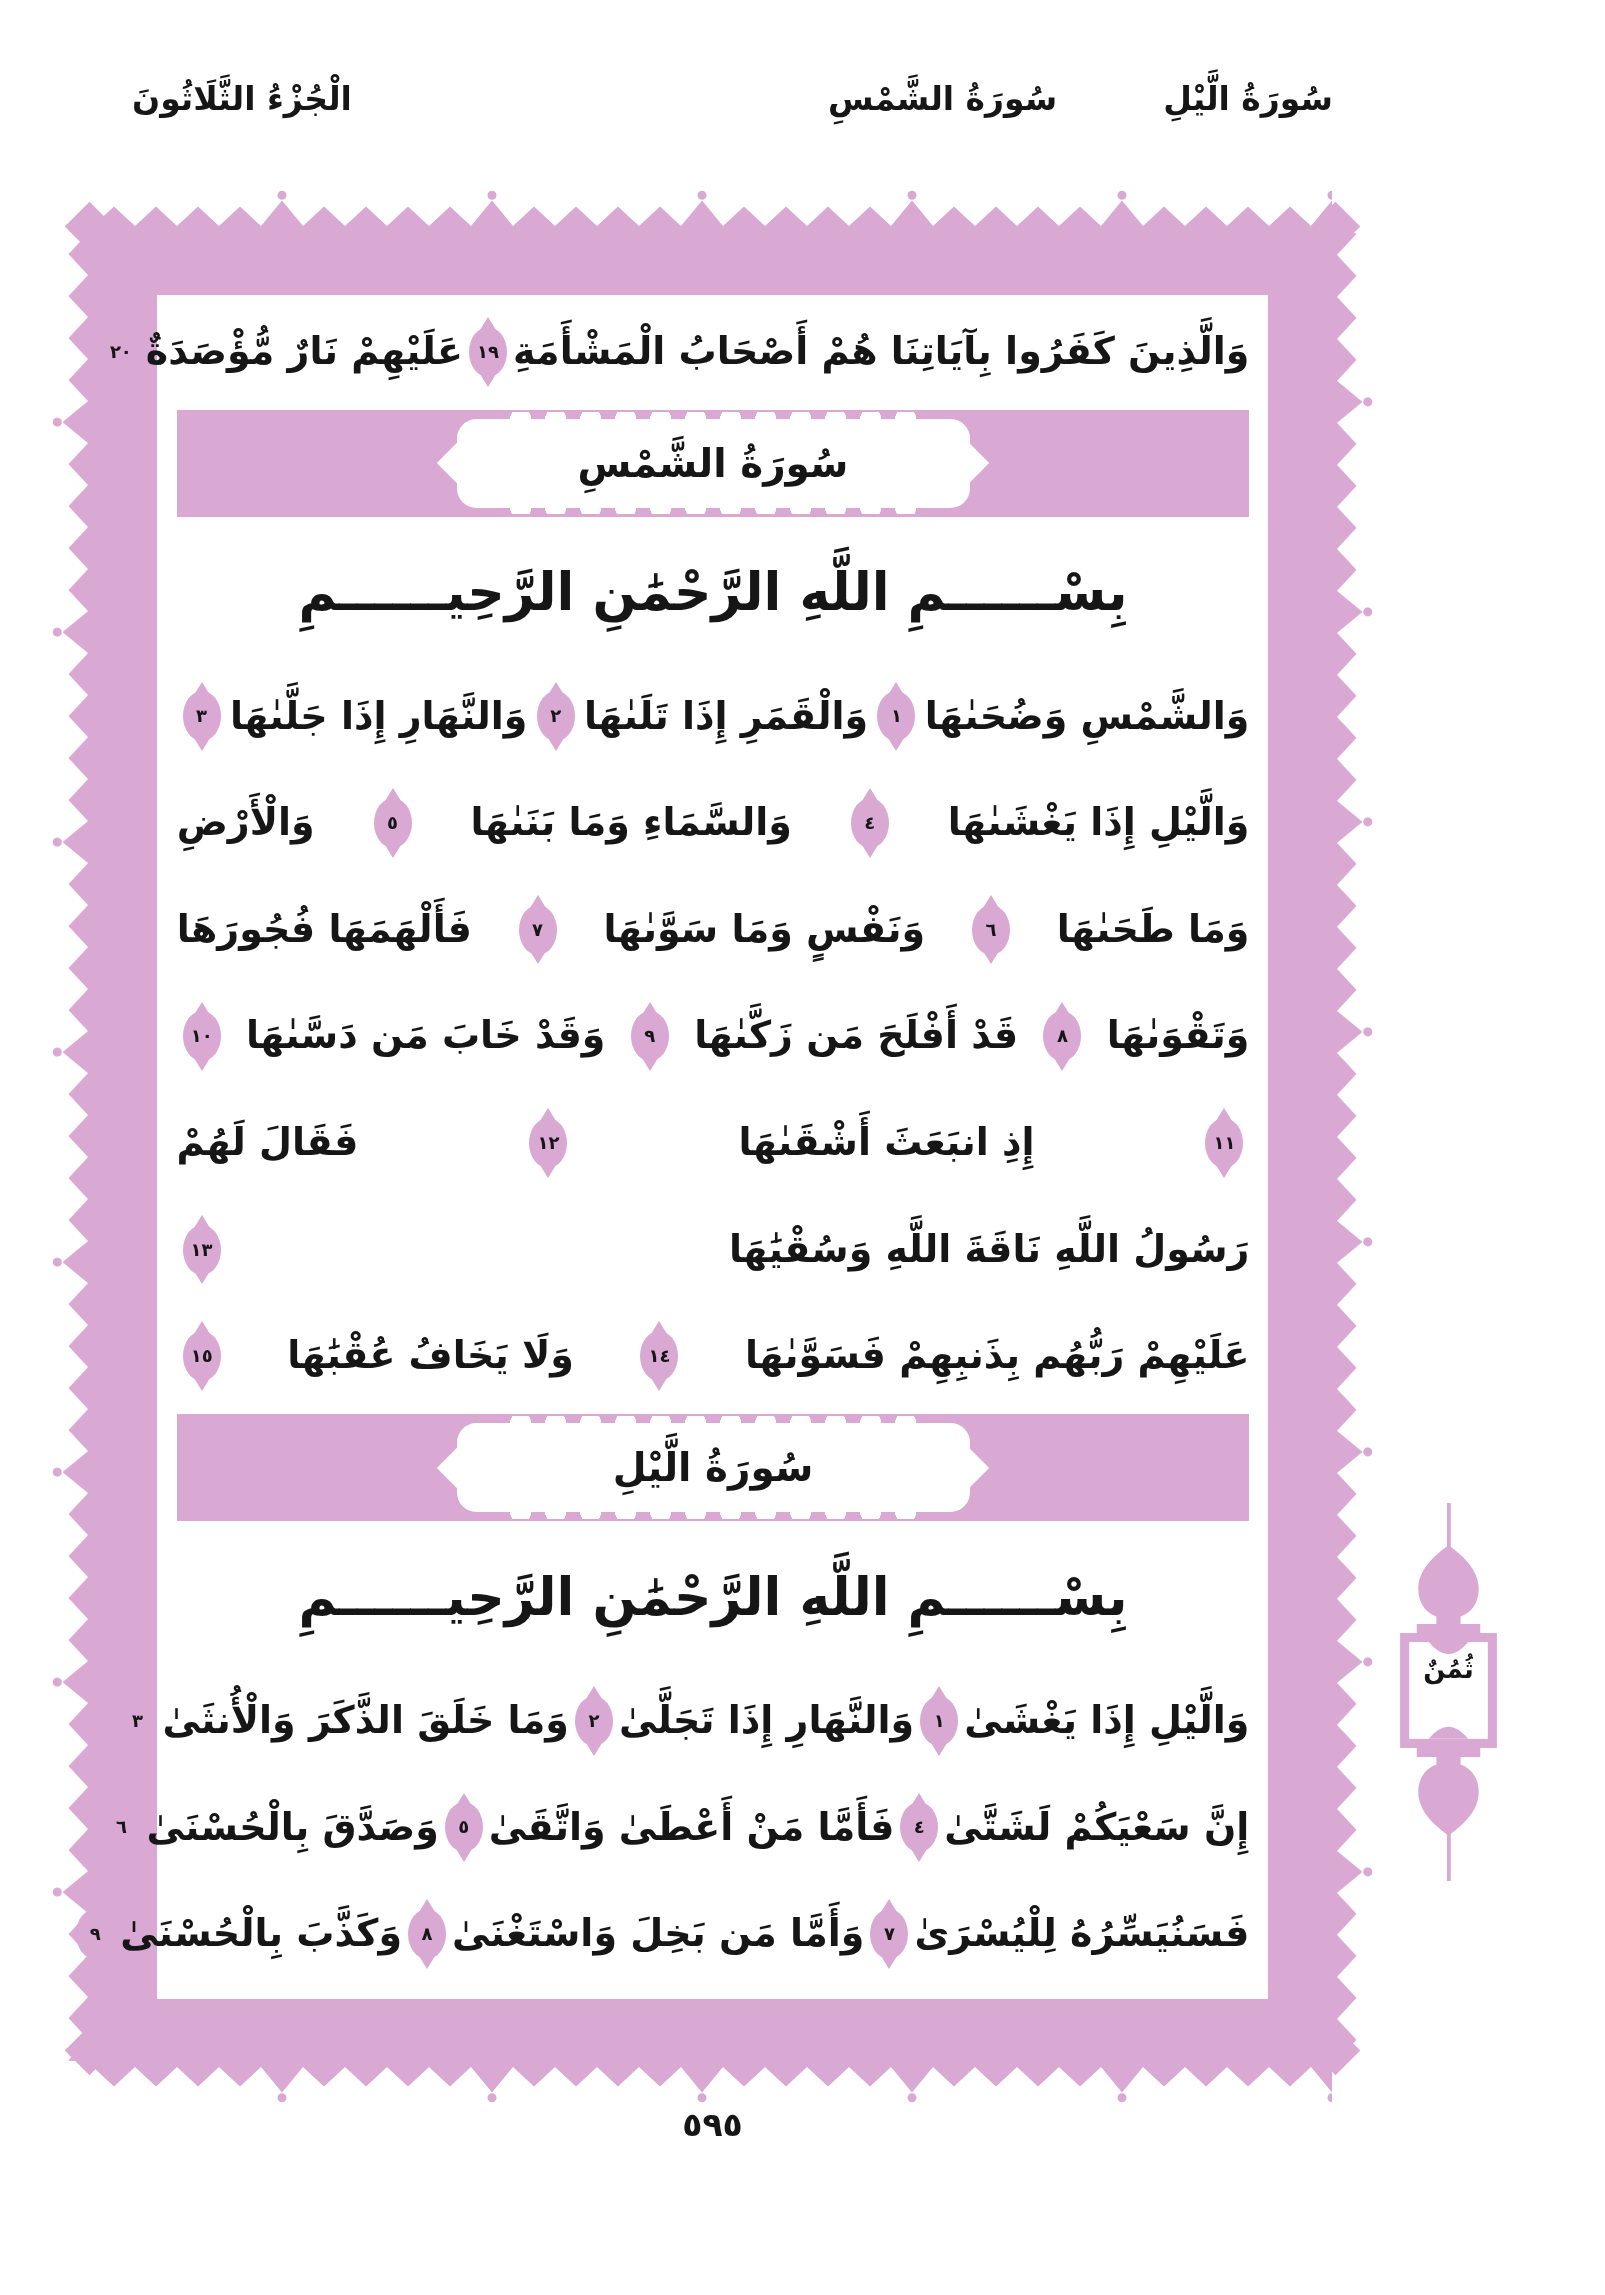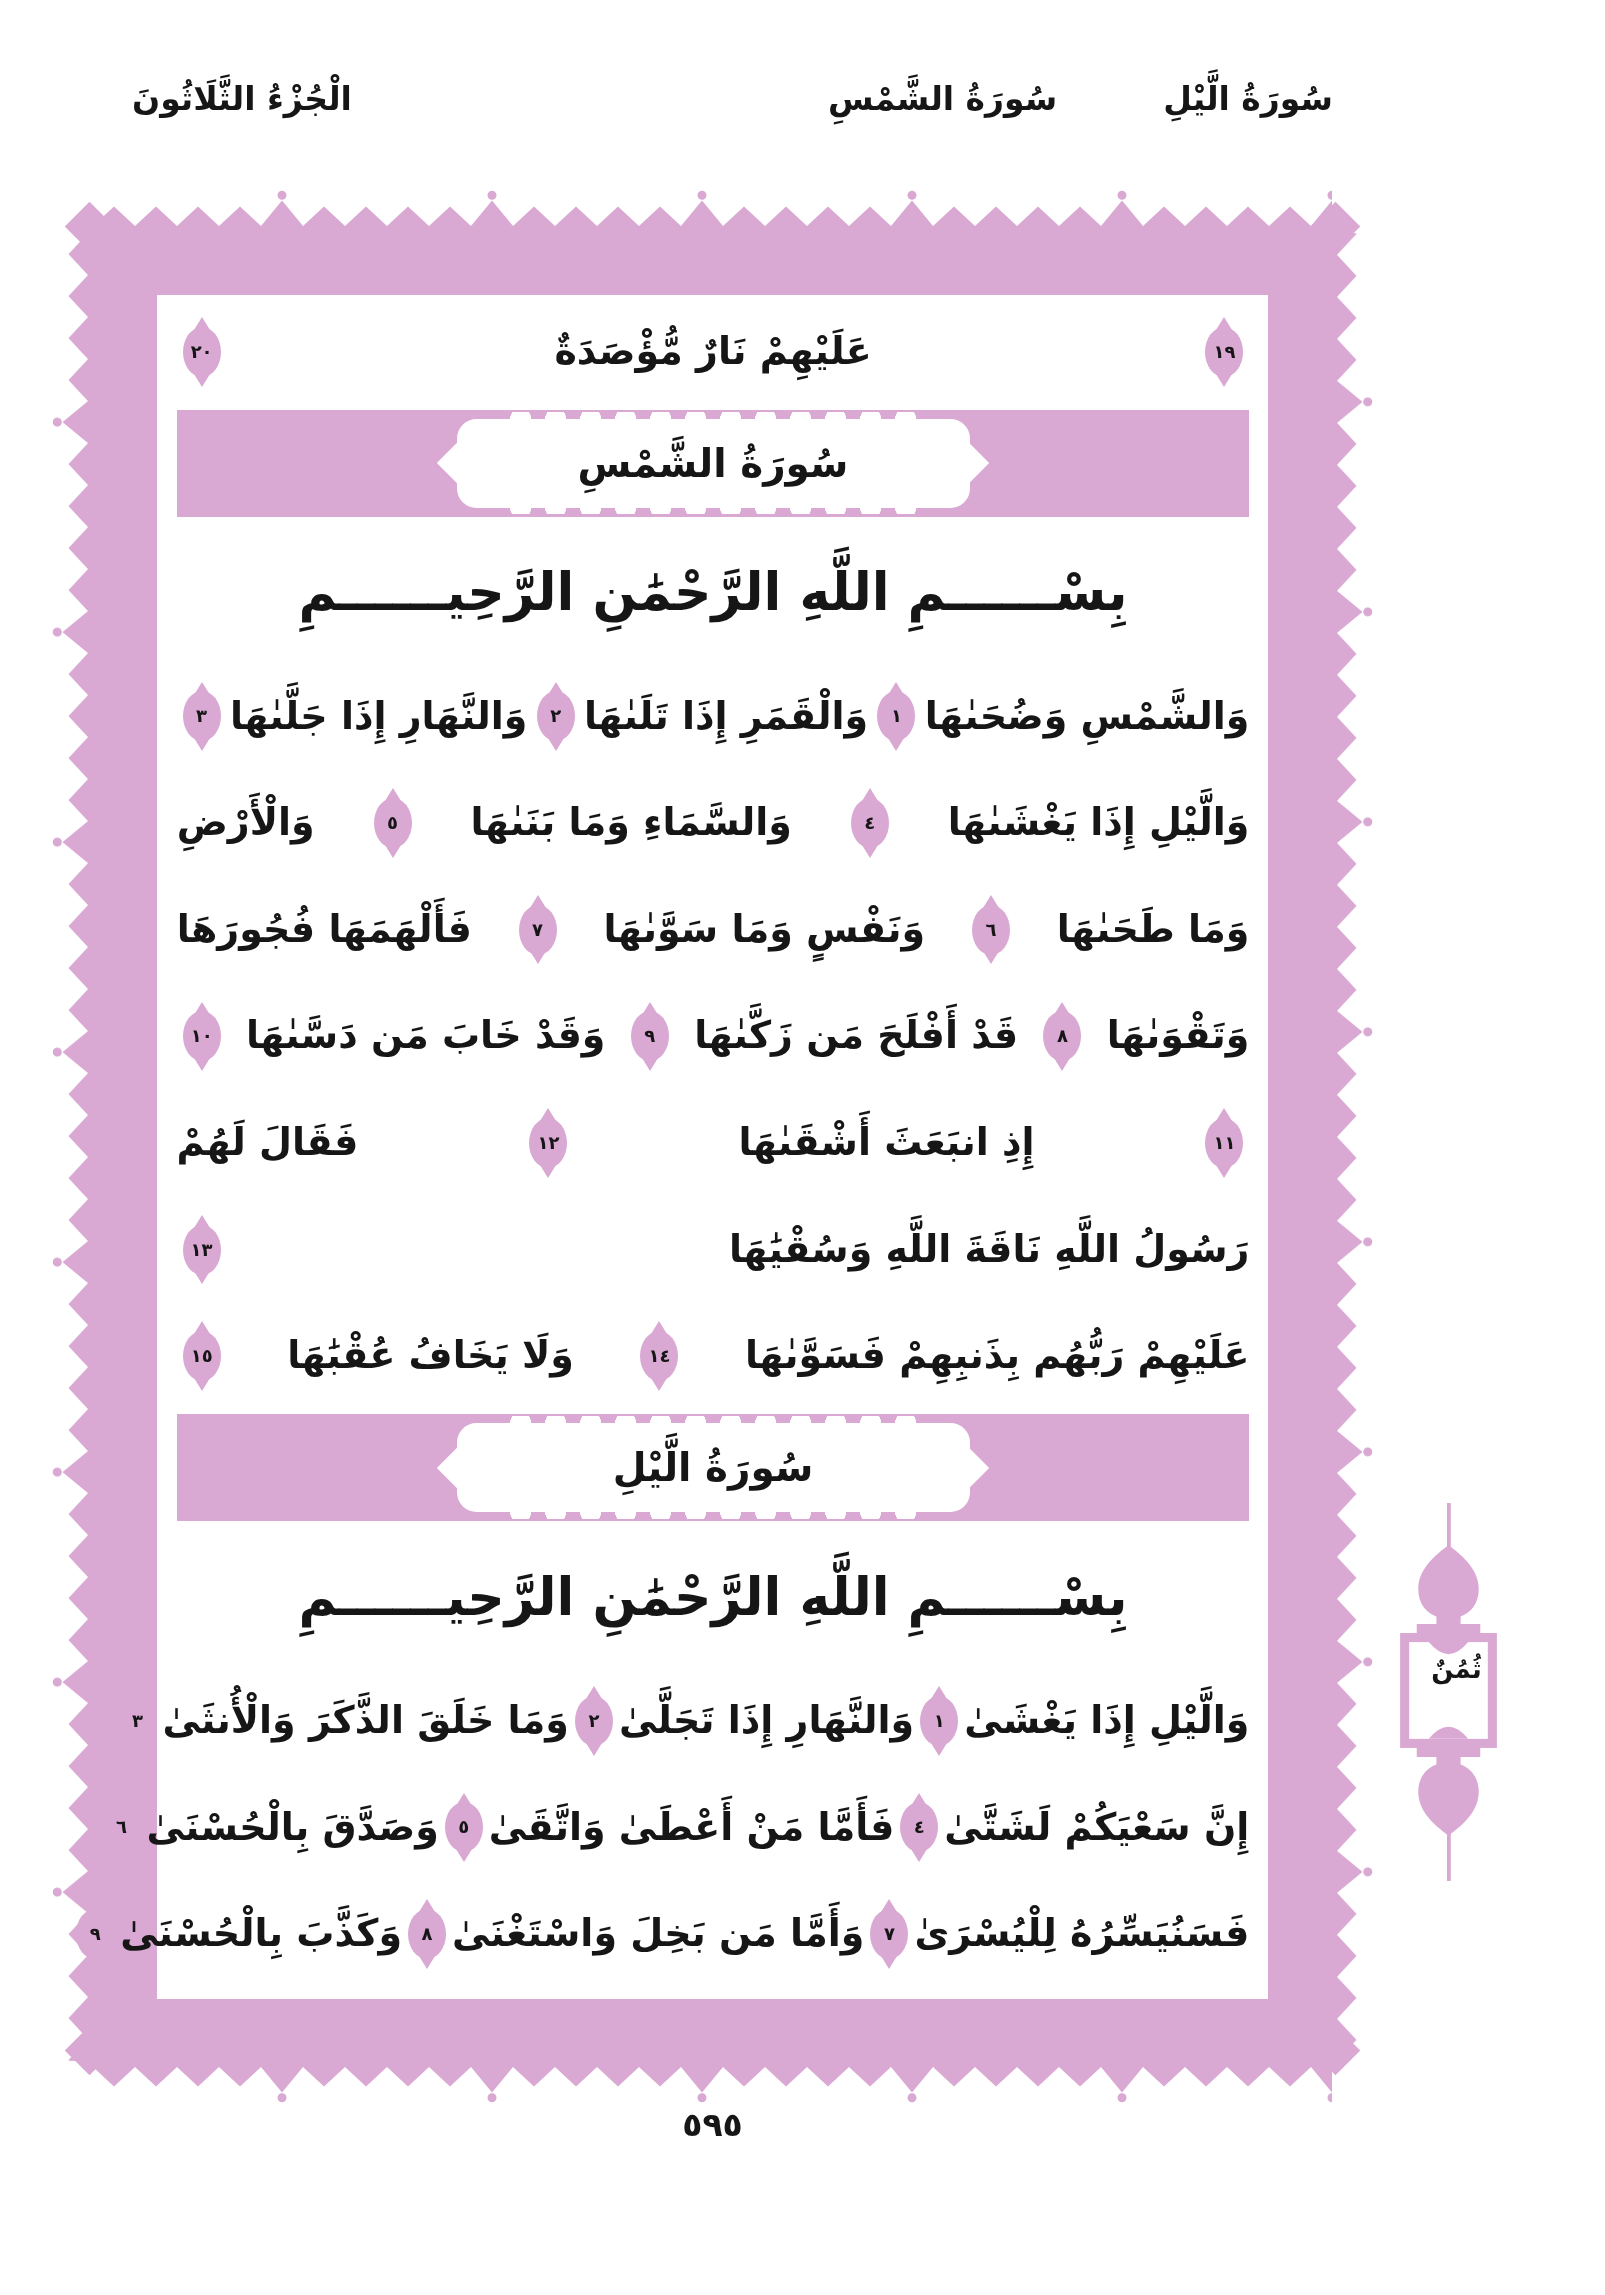--- a/index.html
+++ b/index.html
@@ -63,21 +63,21 @@
     background-size:35px 13.6px;}
   .cartouche .scallop-t{top:-6.8px;}
   .cartouche .scallop-b{bottom:-6.8px;}
   .surah-title{font-size:39px;font-weight:bold;direction:rtl;white-space:nowrap;z-index:2;}
 
   .bismillah{flex:0 0 142px;display:flex;align-items:center;justify-content:center;
     font-size:52px;font-weight:bold;direction:rtl;text-align:center;}
 
   
   .thumn{position:absolute;left:1388px;top:1503px;width:121px;height:378px;}
-  .thumn-label{position:absolute;left:8px;top:151px;width:100%;text-align:center;
+  .thumn-label{position:absolute;left:0;top:151px;width:100%;text-align:center;
     font-size:26px;font-weight:bold;direction:rtl;}
 
   
   .page-number{position:absolute;left:89px;top:2105px;width:1247px;text-align:center;
     font-size:33px;font-weight:bold;letter-spacing:3px;}
 </style>
 </head>
 <body>
 
 <div class="stage">
@@ -112,20 +112,21 @@
   <svg id="zz-right" class="zz" width="1840" height="39" viewBox="0 0 2437 52">
       <rect width="2437" height="52" fill="url(#zzpat)"></rect>
     </svg>
   <div class="corner" id="corner-tl"></div>
   <div class="corner" id="corner-tr"></div>
   <div class="corner" id="corner-bl"></div>
   <div class="corner" id="corner-br"></div>
 
   <div class="lines">
       <div class="ayah-line">
+        <span class="seg">وَالَّذِينَ كَفَرُوا بِآيَاتِنَا هُمْ أَصْحَابُ الْمَشْأَمَةِ</span>
         <span class="rosette">
           <span class="num">١٩</span>
         </span>
         <span class="seg">عَلَيْهِمْ نَارٌ مُّؤْصَدَةٌ</span>
         <span class="rosette">
           <span class="num">٢٠</span>
         </span>
       </div>
       <div class="banner">
         <div class="cartouche">

